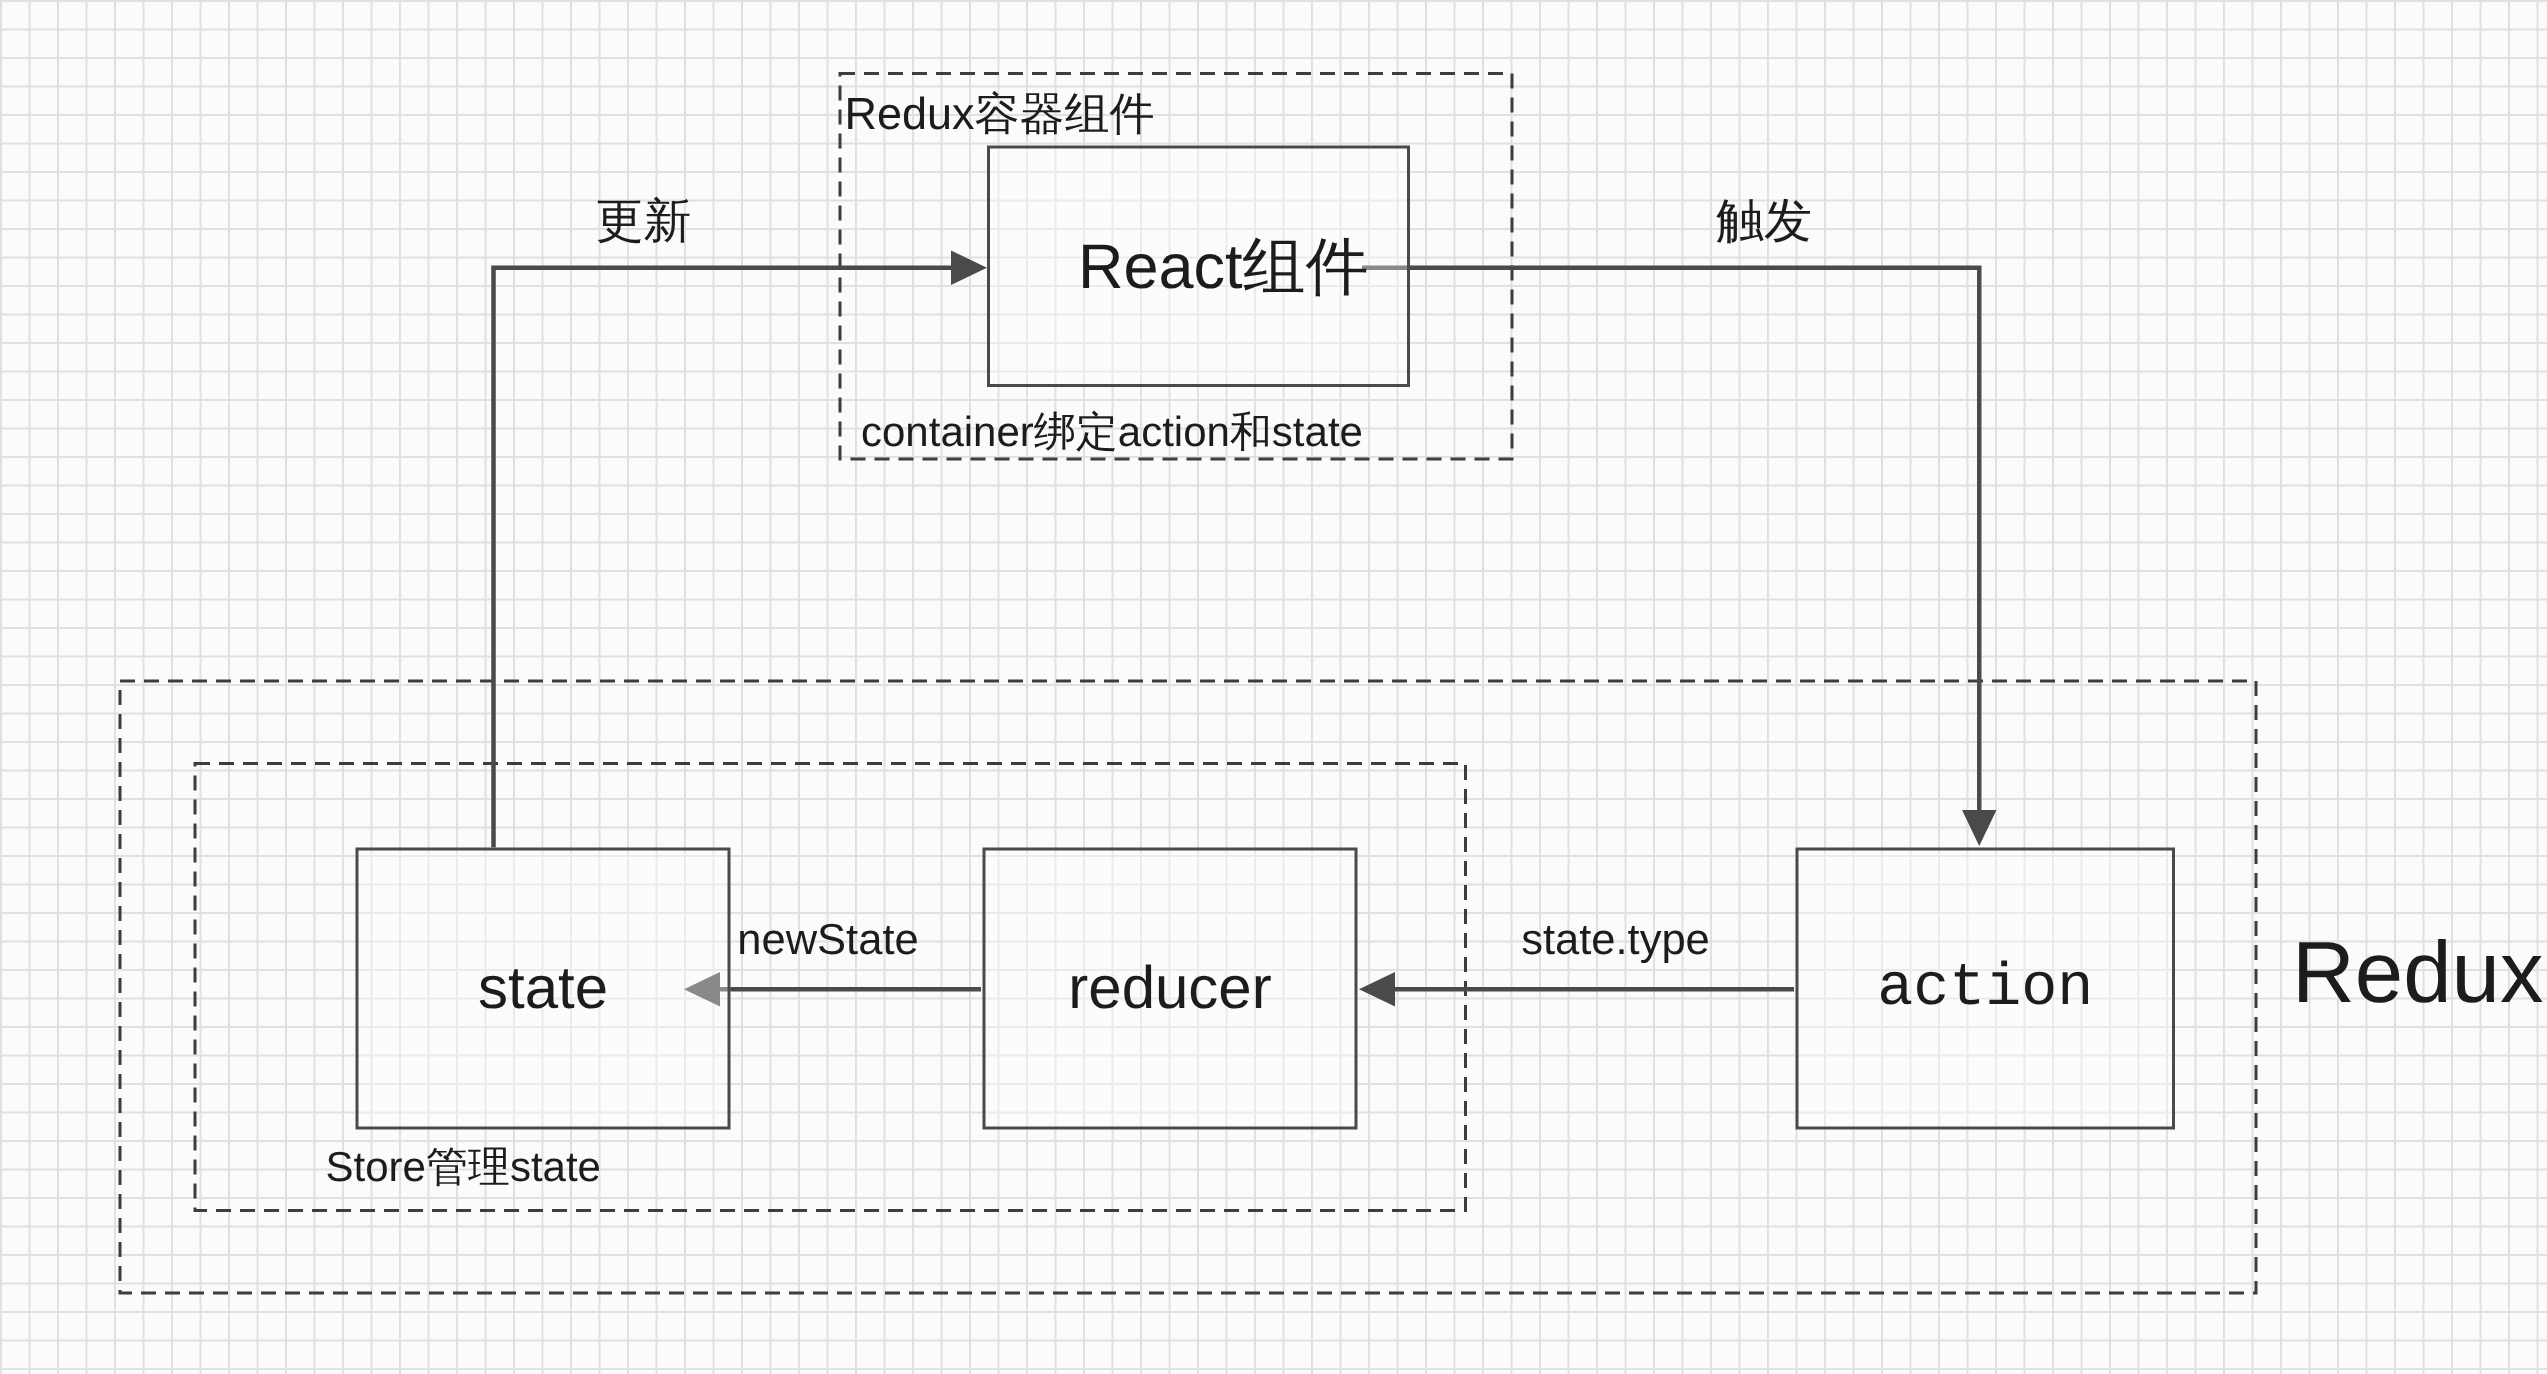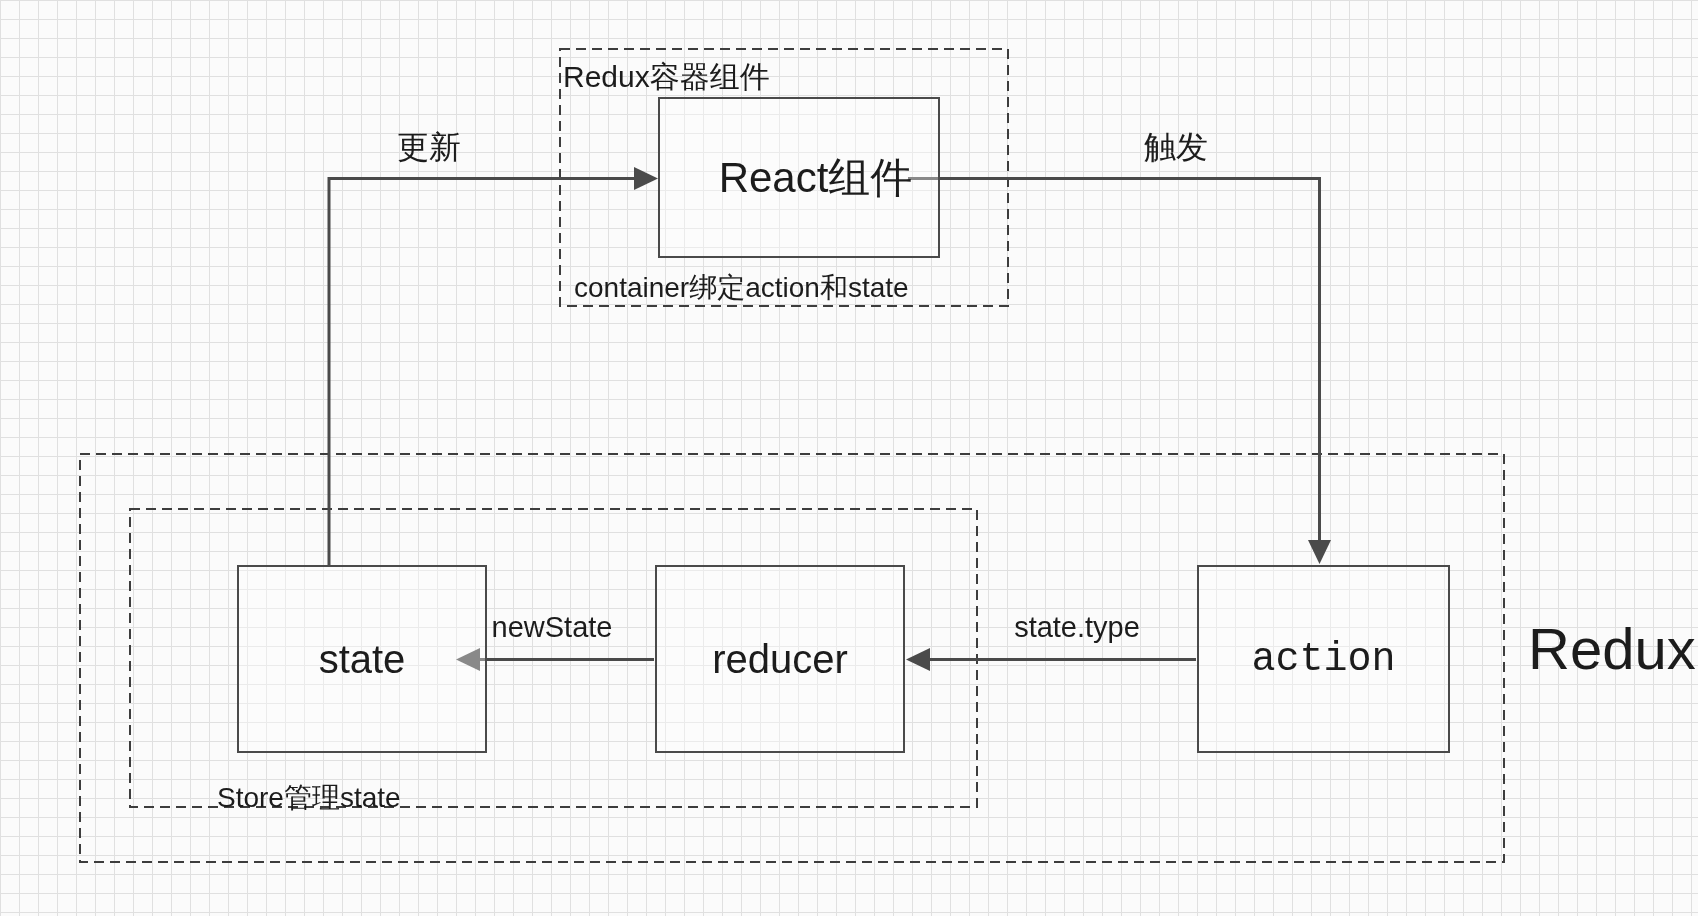--- a/index.html
+++ b/index.html
@@ -63,21 +63,21 @@
     <polygon points="906,659.5 930,648 930,671" fill="#4a4a4a"></polygon>
 
     <line x1="654" y1="659.5" x2="478" y2="659.5" stroke="#4a4a4a" stroke-width="3"></line>
     <polygon points="456,659.5 480,648 480,671" fill="#4a4a4a"></polygon>
   </svg>
 
   <div class="lbl" style="left:563px; top:60px; font-size:30px;">Redux容器组件</div>
 
   <div class="lbl small" style="left:574px; top:273px;">container绑定action和state</div>
 
-  <div class="lbl small" style="left:217px; top:763px;margin-top:20px;">Store管理state</div>
+  <div class="lbl small" style="left:217px; top:763px;">Store管理state</div>
 
   <div class="lbl" style="left:1528px; top:617px; font-size:58px;">Redux</div>
 
   <div class="lbl centered edge-cjk" style="left:429px; top:130px;">更新</div>
 
   <div class="lbl centered edge-cjk" style="left:1176px; top:130px;">触发</div>
 
   <div class="lbl centered edge-code" style="left:552px; top:612px;">newState</div>
 
   <div class="lbl centered edge-code" style="left:1077px; top:612px;">state.type</div>

